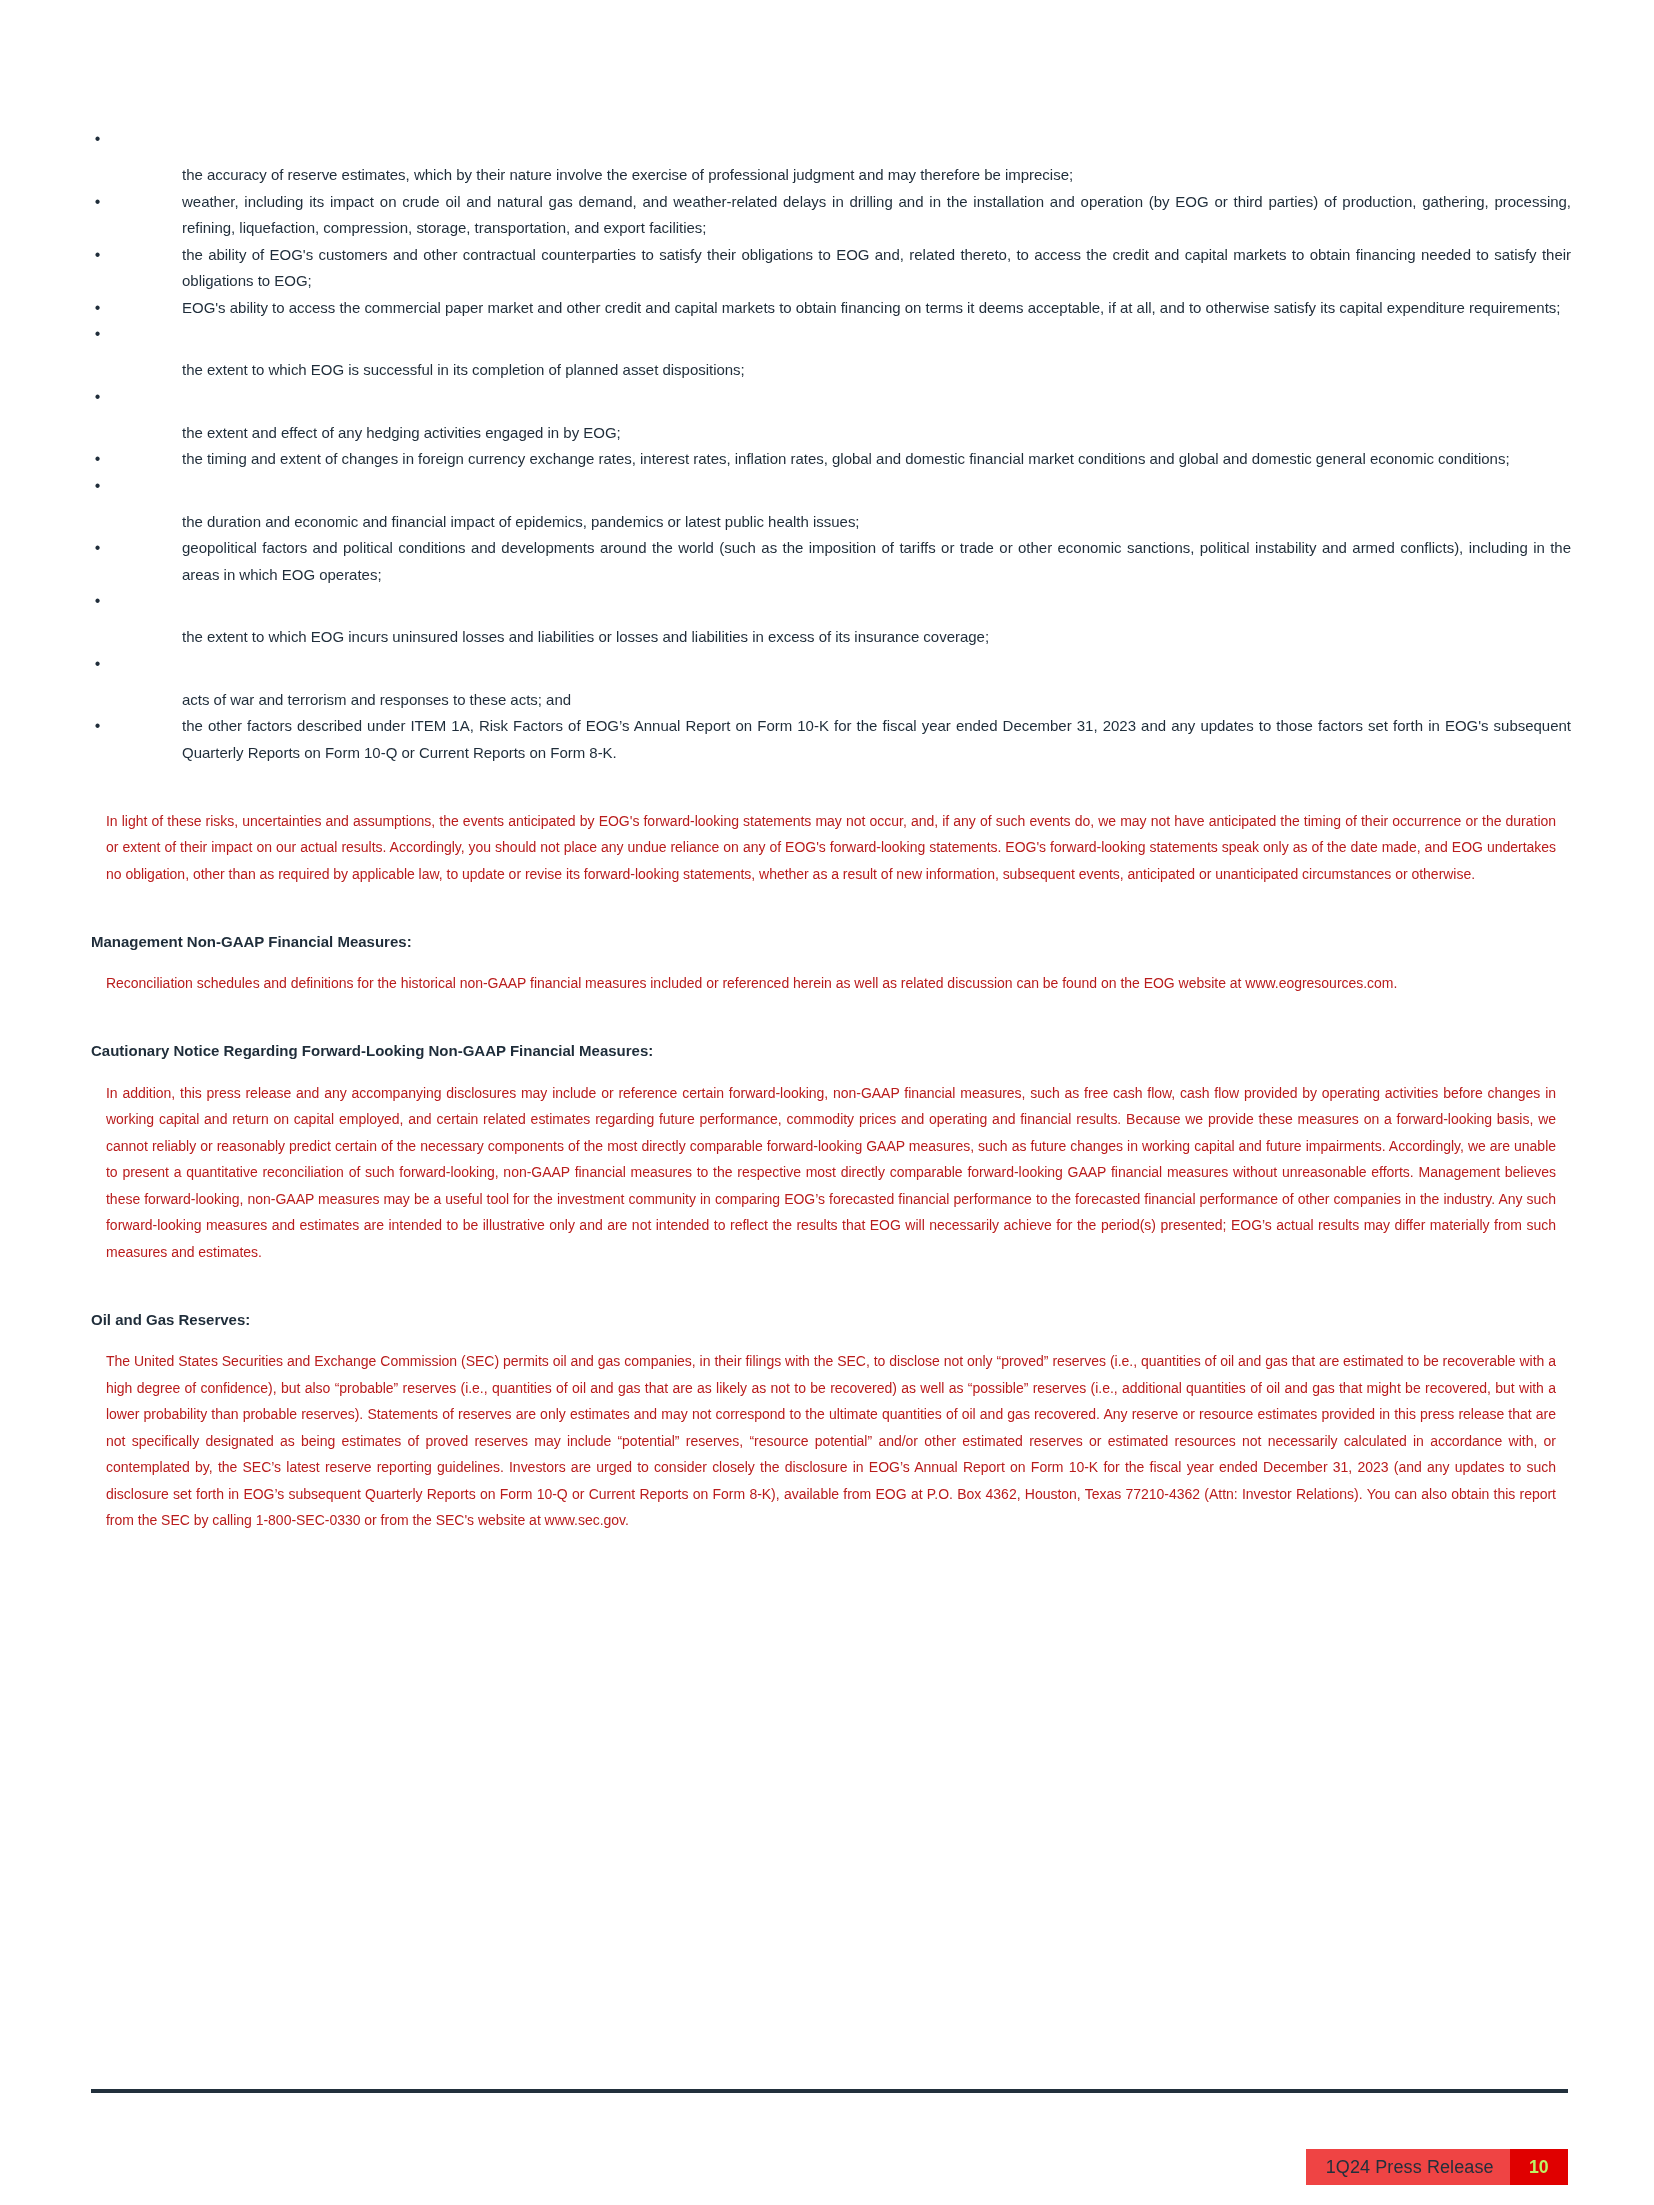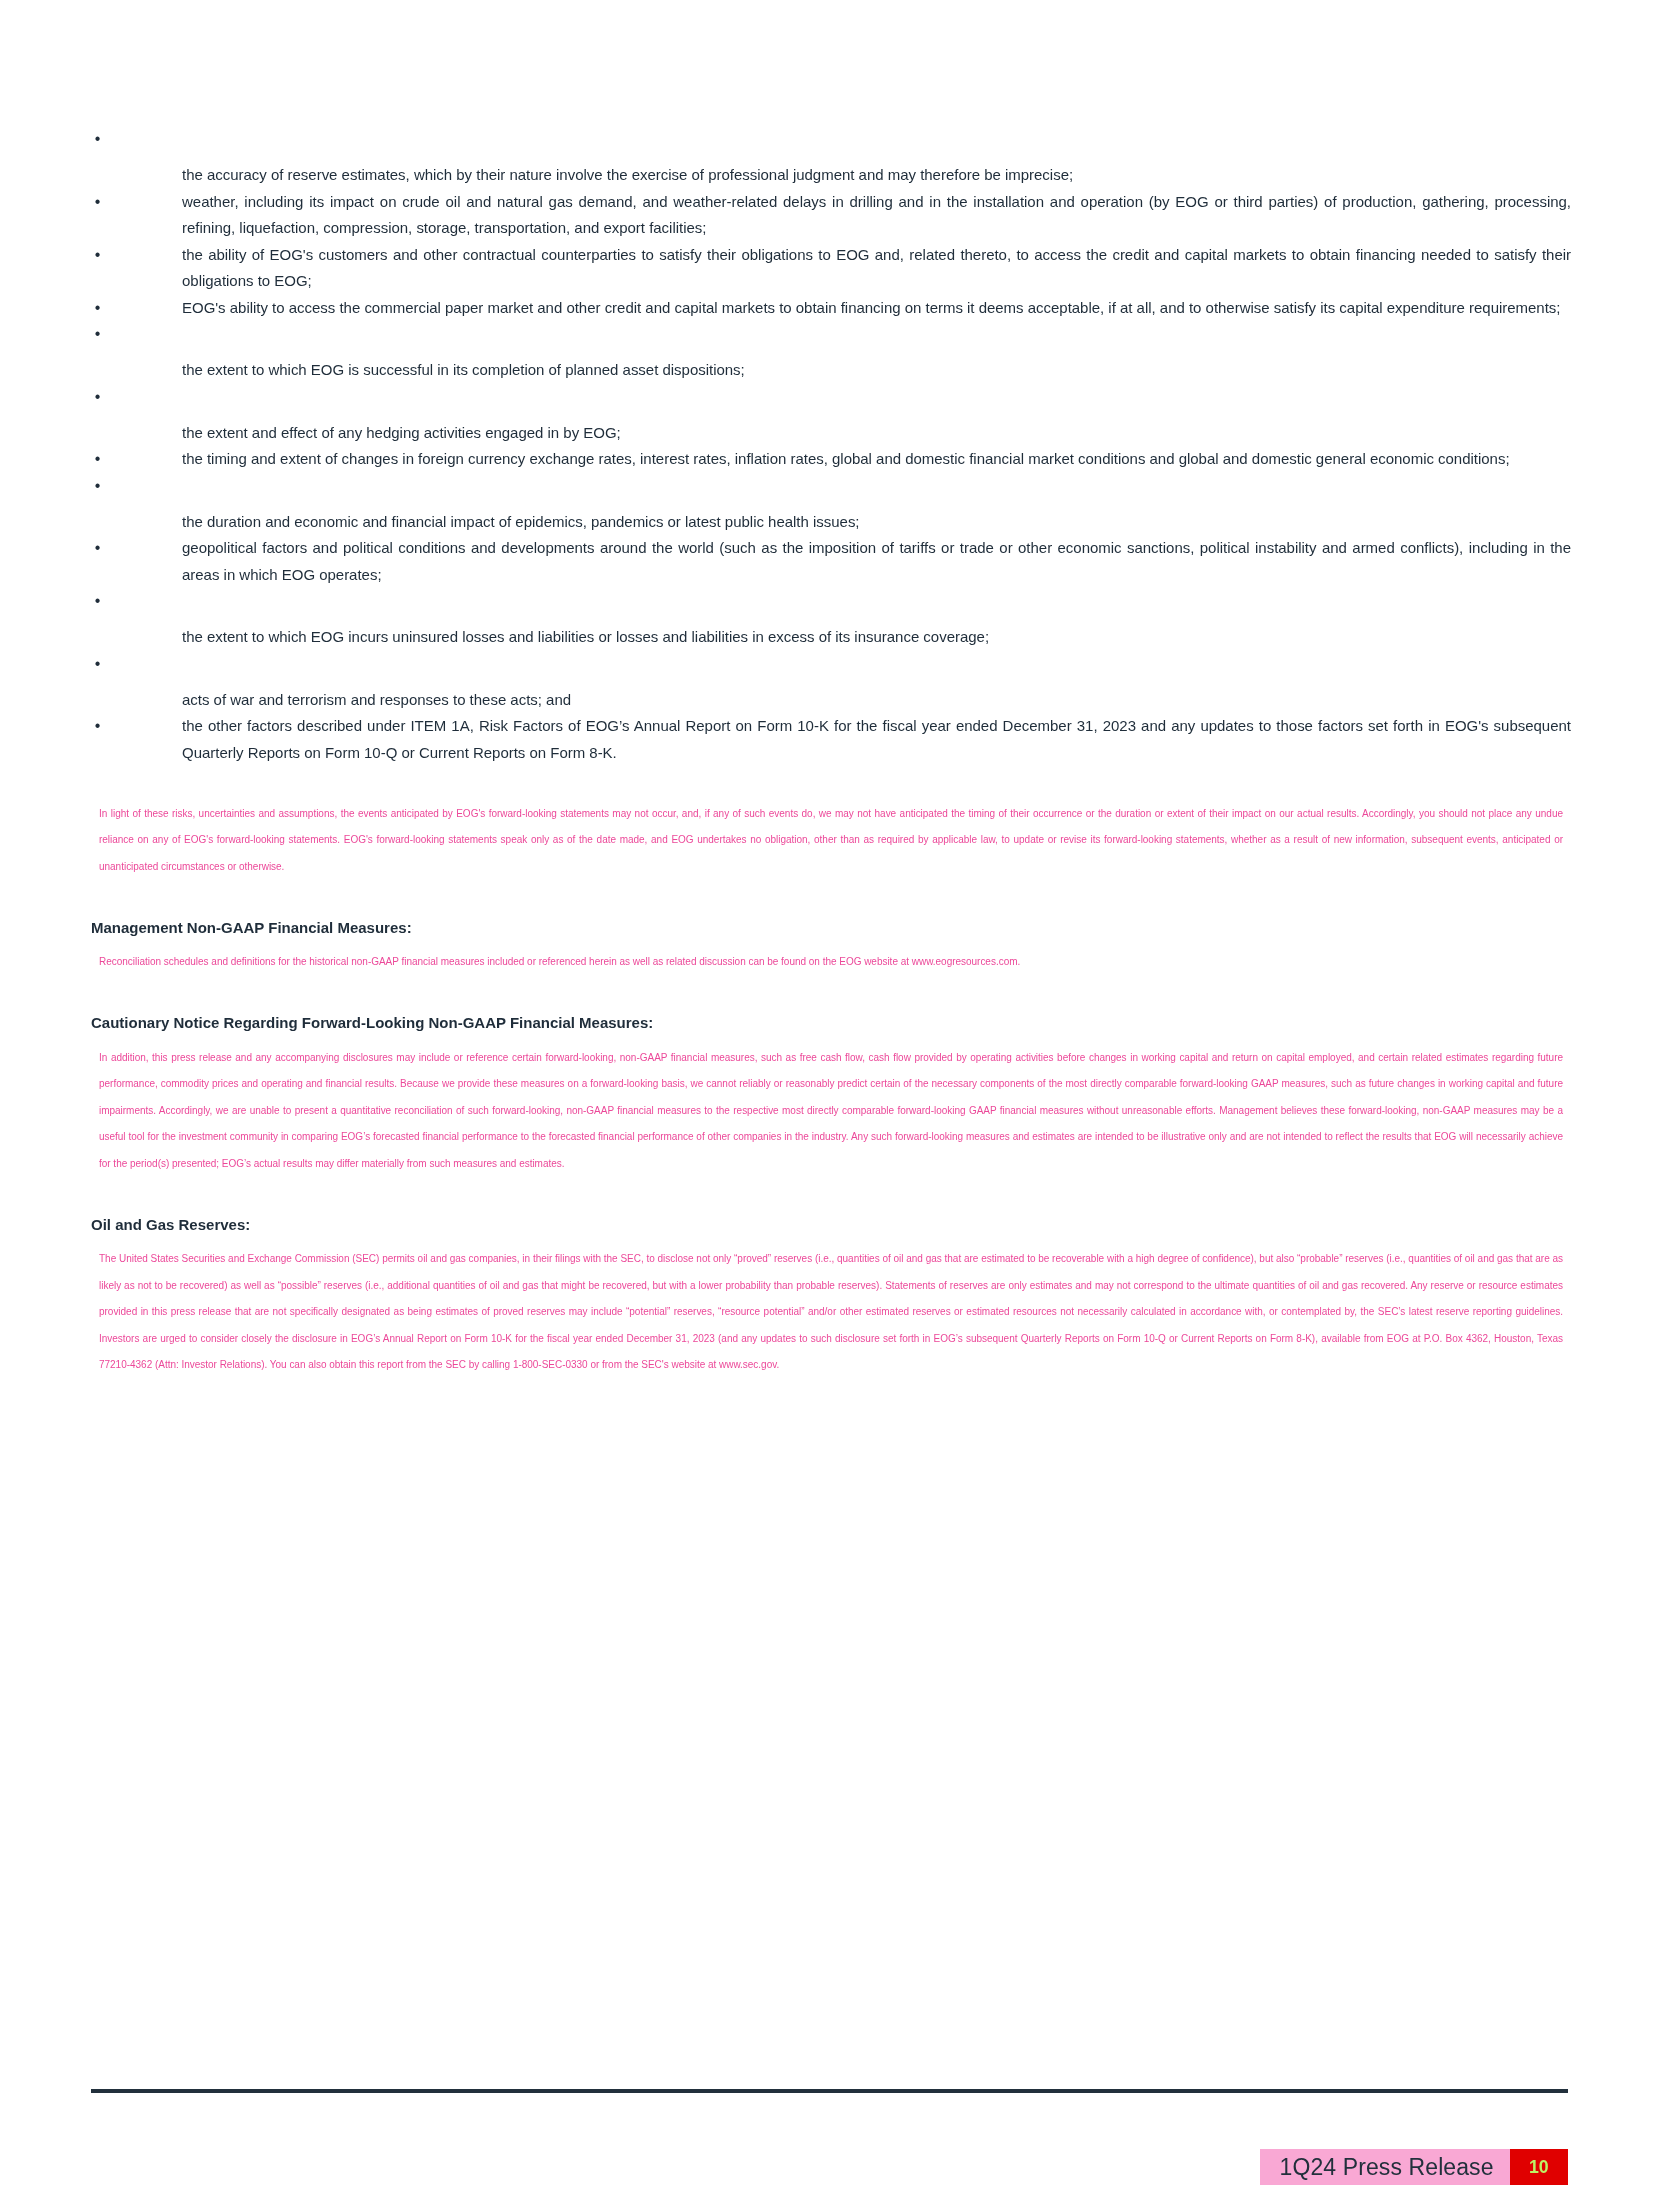--- a/index.html
+++ b/index.html
@@ -54,26 +54,26 @@
     line-height: 26.5px;
     color: #1f2d3a;
     text-align: justify;
     text-justify: inter-word;
     letter-spacing: -0.02px;
   }
   .bullet-text.nojust { text-align: left; margin-top: 36px; }
 
   
   .para {
-    font-size: 10px;
-    line-height: 26.5px;
-    color: #ec4899;
+    font-size: 14px;
+    line-height: 26.5px;
+    color: #b91c1c;
     text-align: justify;
     text-justify: inter-word;
-    margin: 8px;
+    margin: 15px;
     letter-spacing: -0.02px;
   }
   .section-heading {
     font-size: 15px;
     line-height: 26.5px;
     color: #1f2d3a;
     font-weight: bold;
     margin: 0;
   }
   .gap-md { height: 26.5px; }
@@ -89,23 +89,23 @@
   }
   .footer-badge {
     position: absolute;
     top: 2149px;
     right: 86px;
     display: flex;
     align-items: stretch;
     height: 36px;
   }
   .footer-label {
-    background: #f9a8d4;
+    background: #ef4444;
     color: #22303c;
-    font-size: 23px;
+    font-size: 18px;
     line-height: 36px;
     padding: 0 16px 0 19.5px;
     white-space: nowrap;
     letter-spacing: 0.1px;
   }
   .footer-page {
     background: #e00000;
     color: #bef264;
     font-size: 17.7px;
     line-height: 36px;

